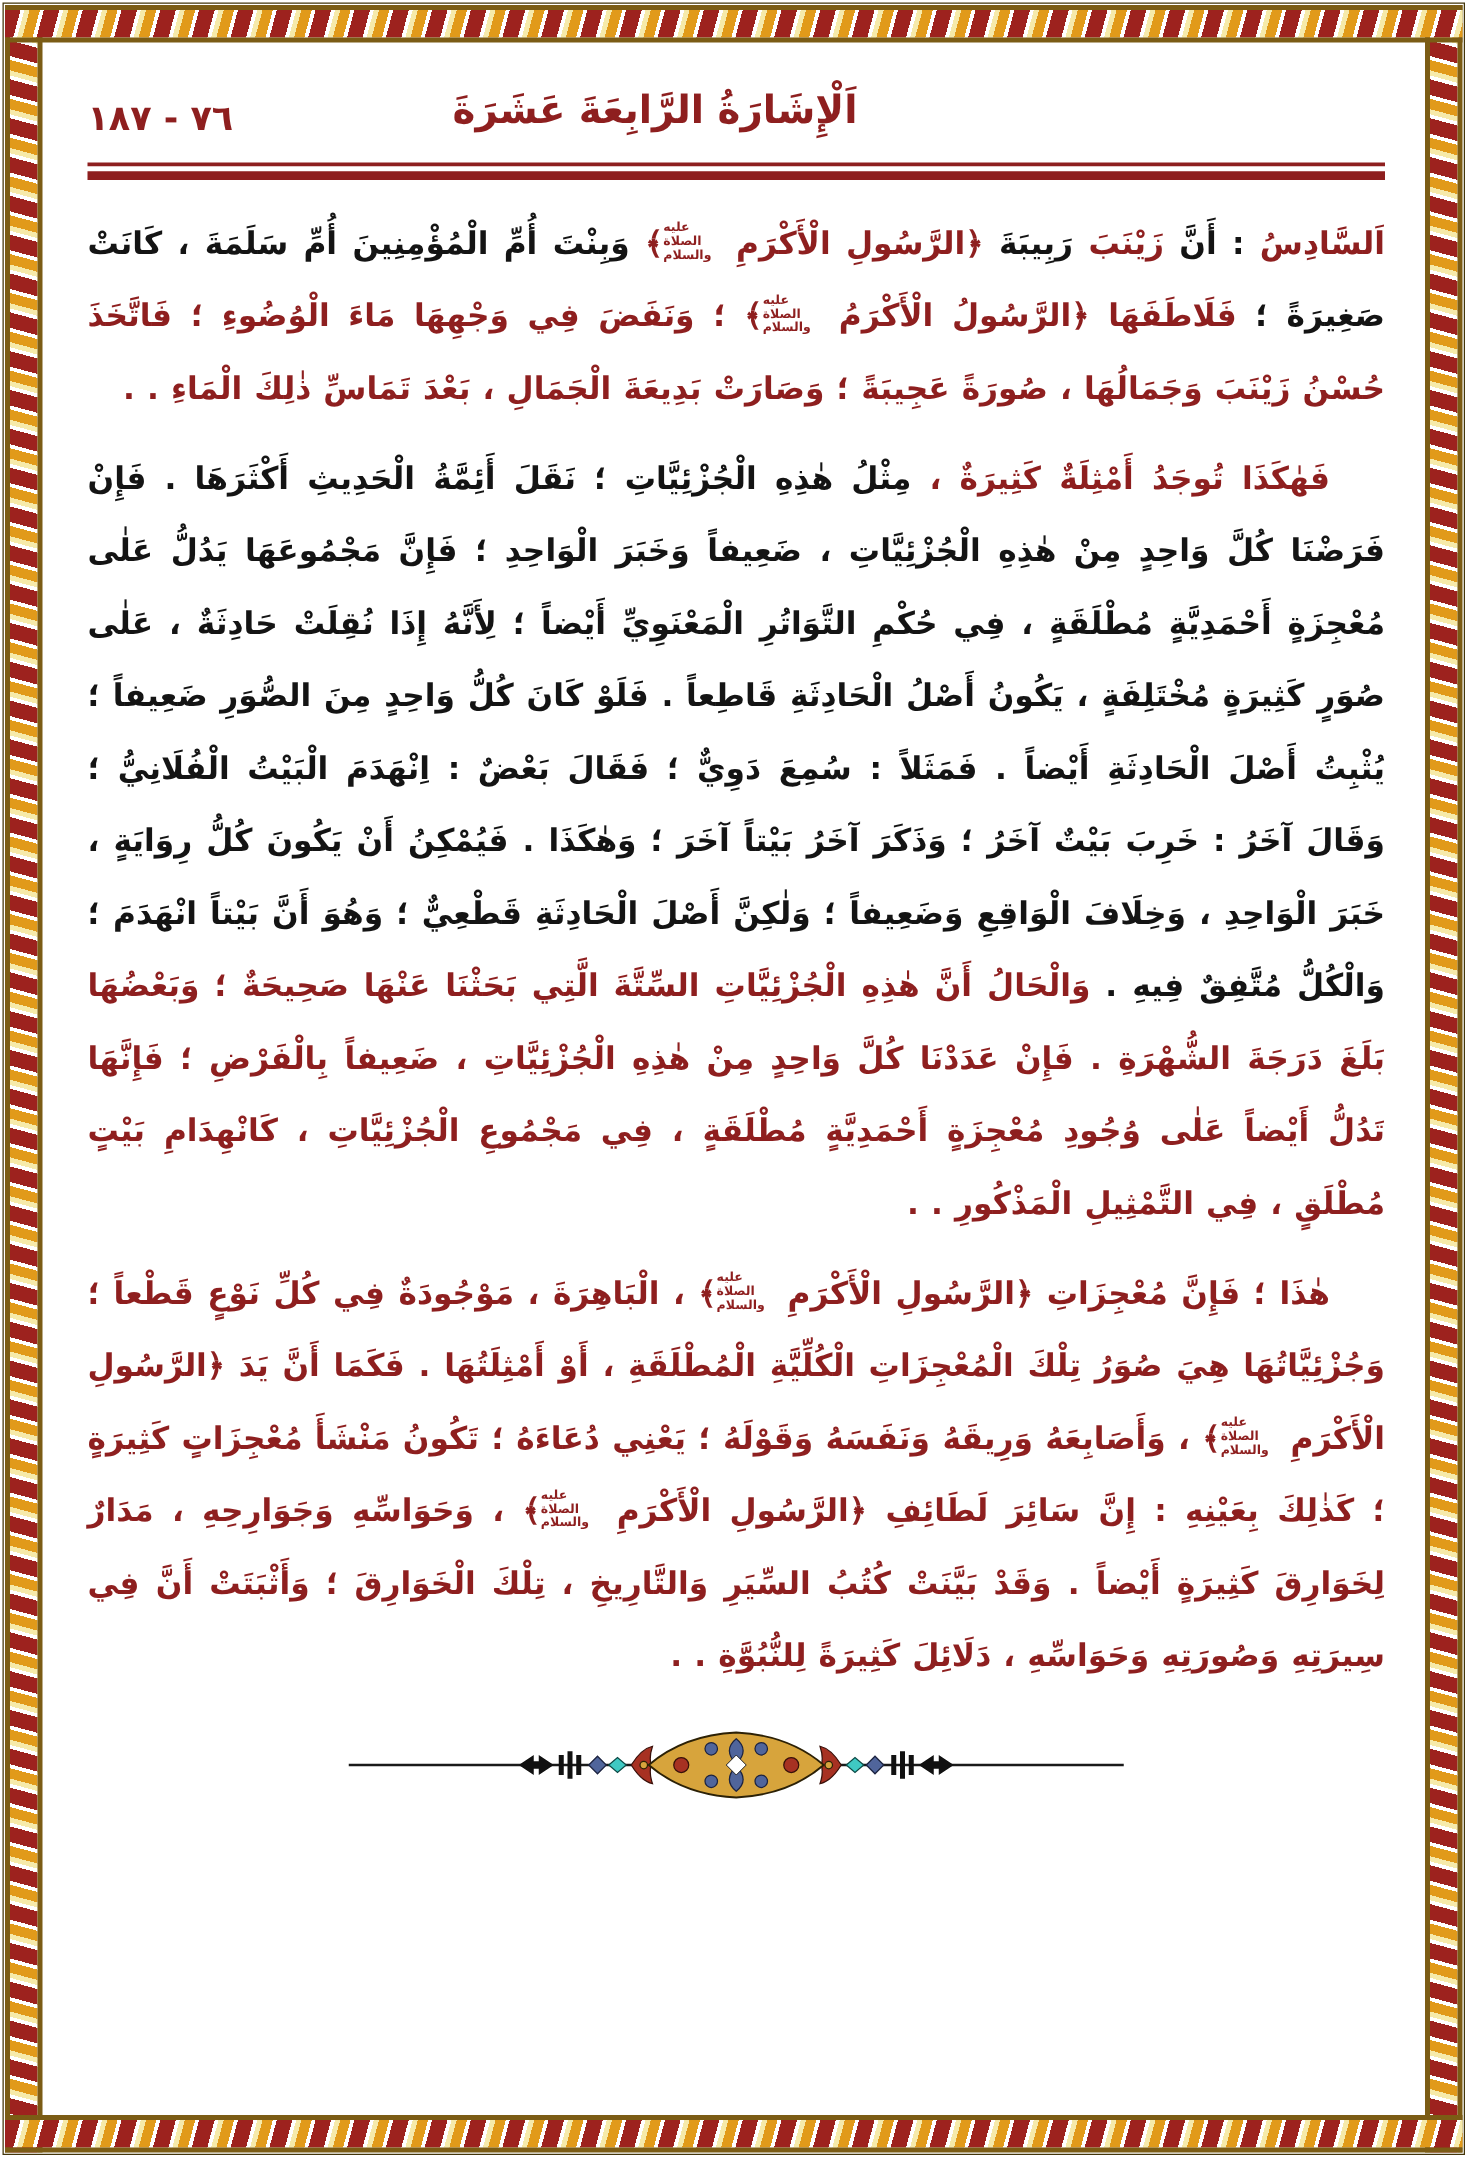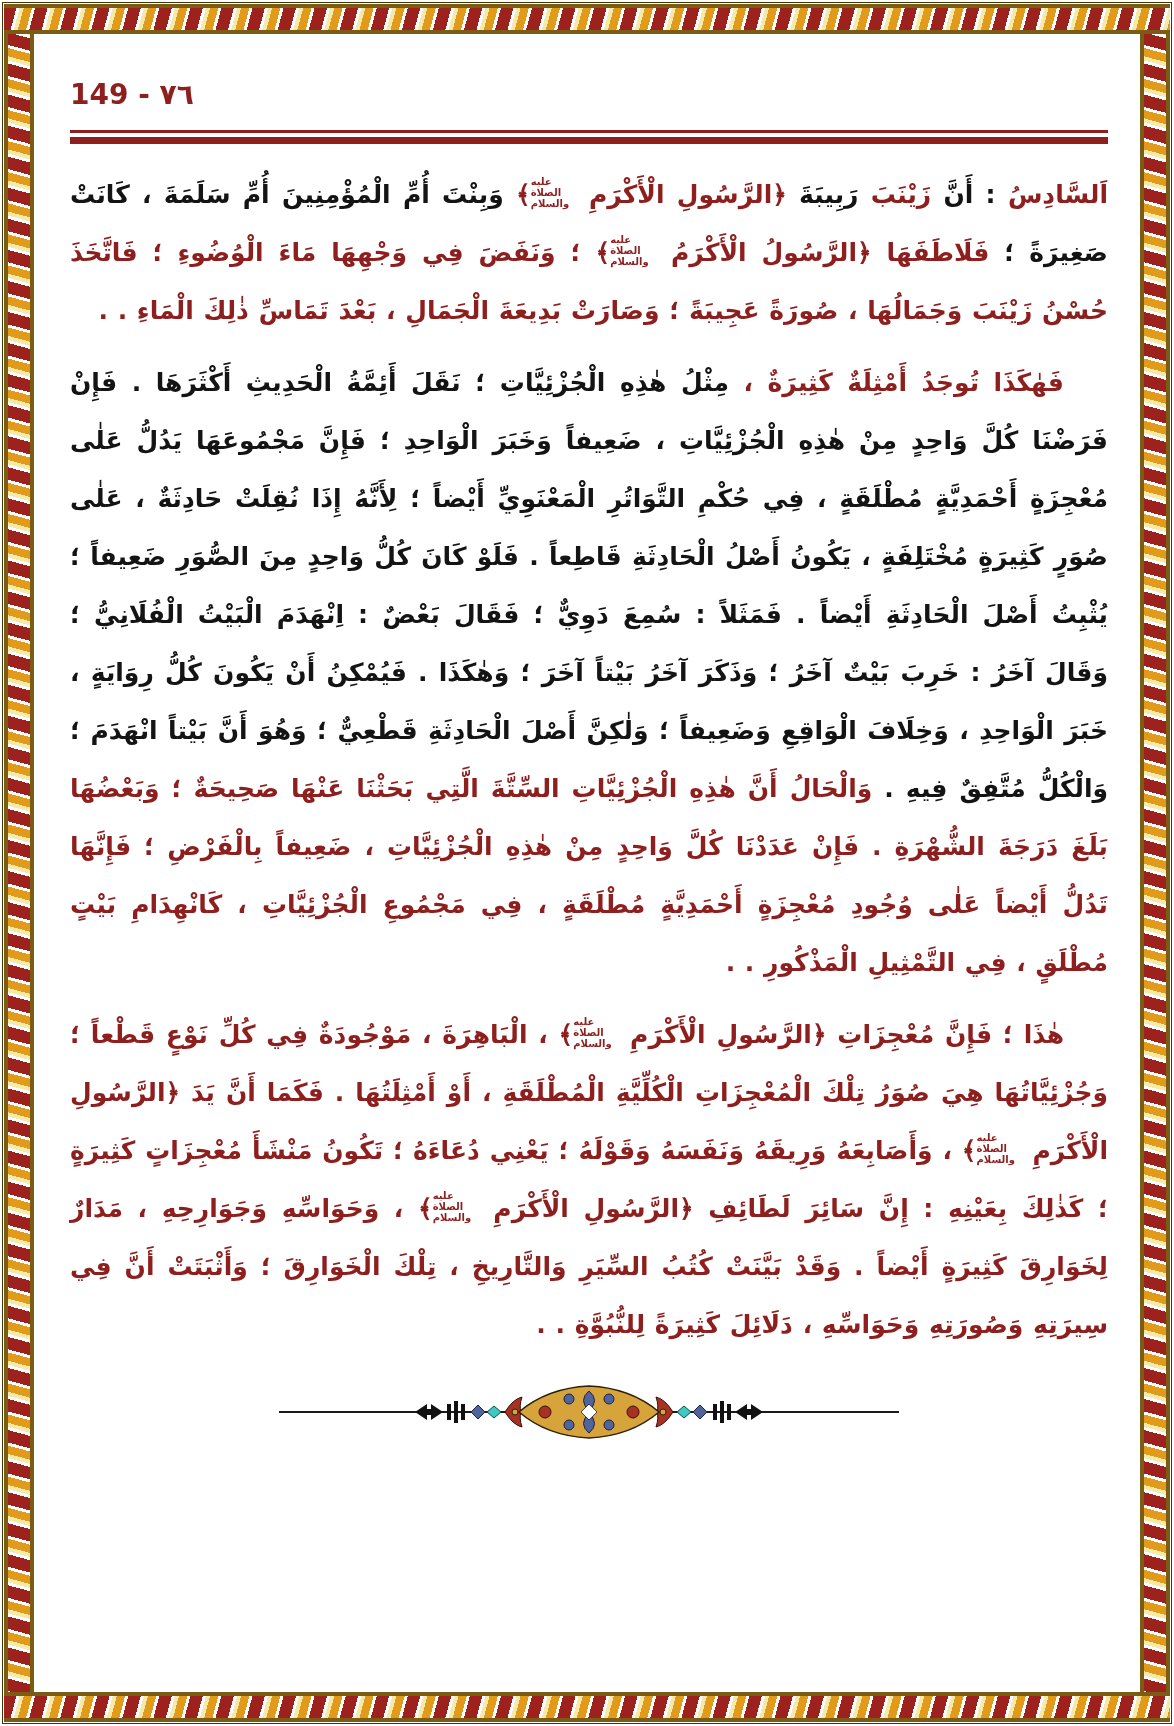--- a/index.html
+++ b/index.html
@@ -62,21 +62,24 @@
     <div class="f-edge"></div>
     <div class="f-left"></div>
     <div class="f-right"></div>
     <div class="f-top"></div>
     <div class="f-bottom"></div>
   </div>
 
   <div class="content">
 
     <div class="header">
-      <div class="page-num">٧٦ - 149</div>
+      <div class="page-num">٧٦ - ١٨٧</div>
+      <div class="title-wrap">
+        <span class="title">اَلْإِشَارَةُ الرَّابِعَةَ عَشَرَةَ</span>
+      </div>
     </div>
 
     <div class="rule">
       <div class="rule-thin"></div>
       <div class="rule-thick"></div>
     </div>
 
     <div class="body-text">
         <p class="para"><span class="seg-red">اَلسَّادِسُ</span><span class="seg-black"> : أَنَّ </span><span class="seg-red">زَيْنَبَ</span><span class="seg-black"> رَبِيبَةَ </span><span class="seg-red">﴿الرَّسُولِ الْأَكْرَمِ </span><span class="seg-honorific">عليه الصلاة والسلام</span><span class="seg-red">﴾</span><span class="seg-black"> وَبِنْتَ أُمِّ الْمُؤْمِنِينَ أُمِّ سَلَمَةَ ، كَانَتْ صَغِيرَةً ؛ </span><span class="seg-red">فَلَاطَفَهَا ﴿الرَّسُولُ الْأَكْرَمُ </span><span class="seg-honorific">عليه الصلاة والسلام</span><span class="seg-red">﴾ ؛ وَنَفَضَ فِي وَجْهِهَا مَاءَ الْوُضُوءِ ؛ فَاتَّخَذَ حُسْنُ زَيْنَبَ وَجَمَالُهَا ، صُورَةً عَجِيبَةً ؛ وَصَارَتْ بَدِيعَةَ الْجَمَالِ ، بَعْدَ تَمَاسِّ ذٰلِكَ الْمَاءِ . .</span></p>
         <p class="para indent"><span class="seg-red">فَهٰكَذَا تُوجَدُ أَمْثِلَةٌ كَثِيرَةٌ ، </span><span class="seg-black">مِثْلُ هٰذِهِ الْجُزْئِيَّاتِ ؛ نَقَلَ أَئِمَّةُ الْحَدِيثِ أَكْثَرَهَا . فَإِنْ فَرَضْنَا كُلَّ وَاحِدٍ مِنْ هٰذِهِ الْجُزْئِيَّاتِ ، ضَعِيفاً وَخَبَرَ الْوَاحِدِ ؛ فَإِنَّ مَجْمُوعَهَا يَدُلُّ عَلٰى مُعْجِزَةٍ أَحْمَدِيَّةٍ مُطْلَقَةٍ ، فِي حُكْمِ التَّوَاتُرِ الْمَعْنَوِيِّ أَيْضاً ؛ لِأَنَّهُ إِذَا نُقِلَتْ حَادِثَةٌ ، عَلٰى صُوَرٍ كَثِيرَةٍ مُخْتَلِفَةٍ ، يَكُونُ أَصْلُ الْحَادِثَةِ قَاطِعاً . فَلَوْ كَانَ كُلُّ وَاحِدٍ مِنَ الصُّوَرِ ضَعِيفاً ؛ يُثْبِتُ أَصْلَ الْحَادِثَةِ أَيْضاً . فَمَثَلاً : سُمِعَ دَوِيٌّ ؛ فَقَالَ بَعْضٌ : اِنْهَدَمَ الْبَيْتُ الْفُلَانِيُّ ؛ وَقَالَ آخَرُ : خَرِبَ بَيْتٌ آخَرُ ؛ وَذَكَرَ آخَرُ بَيْتاً آخَرَ ؛ وَهٰكَذَا . فَيُمْكِنُ أَنْ يَكُونَ كُلُّ رِوَايَةٍ ، خَبَرَ الْوَاحِدِ ، وَخِلَافَ الْوَاقِعِ وَضَعِيفاً ؛ وَلٰكِنَّ أَصْلَ الْحَادِثَةِ قَطْعِيٌّ ؛ وَهُوَ أَنَّ بَيْتاً انْهَدَمَ ؛ وَالْكُلُّ مُتَّفِقٌ فِيهِ . </span><span class="seg-red">وَالْحَالُ أَنَّ هٰذِهِ الْجُزْئِيَّاتِ السِّتَّةَ الَّتِي بَحَثْنَا عَنْهَا صَحِيحَةٌ ؛ وَبَعْضُهَا بَلَغَ دَرَجَةَ الشُّهْرَةِ . فَإِنْ عَدَدْنَا كُلَّ وَاحِدٍ مِنْ هٰذِهِ الْجُزْئِيَّاتِ ، ضَعِيفاً بِالْفَرْضِ ؛ فَإِنَّهَا تَدُلُّ أَيْضاً عَلٰى وُجُودِ مُعْجِزَةٍ أَحْمَدِيَّةٍ مُطْلَقَةٍ ، فِي مَجْمُوعِ الْجُزْئِيَّاتِ ، كَانْهِدَامِ بَيْتٍ مُطْلَقٍ ، فِي التَّمْثِيلِ الْمَذْكُورِ . .</span></p>

